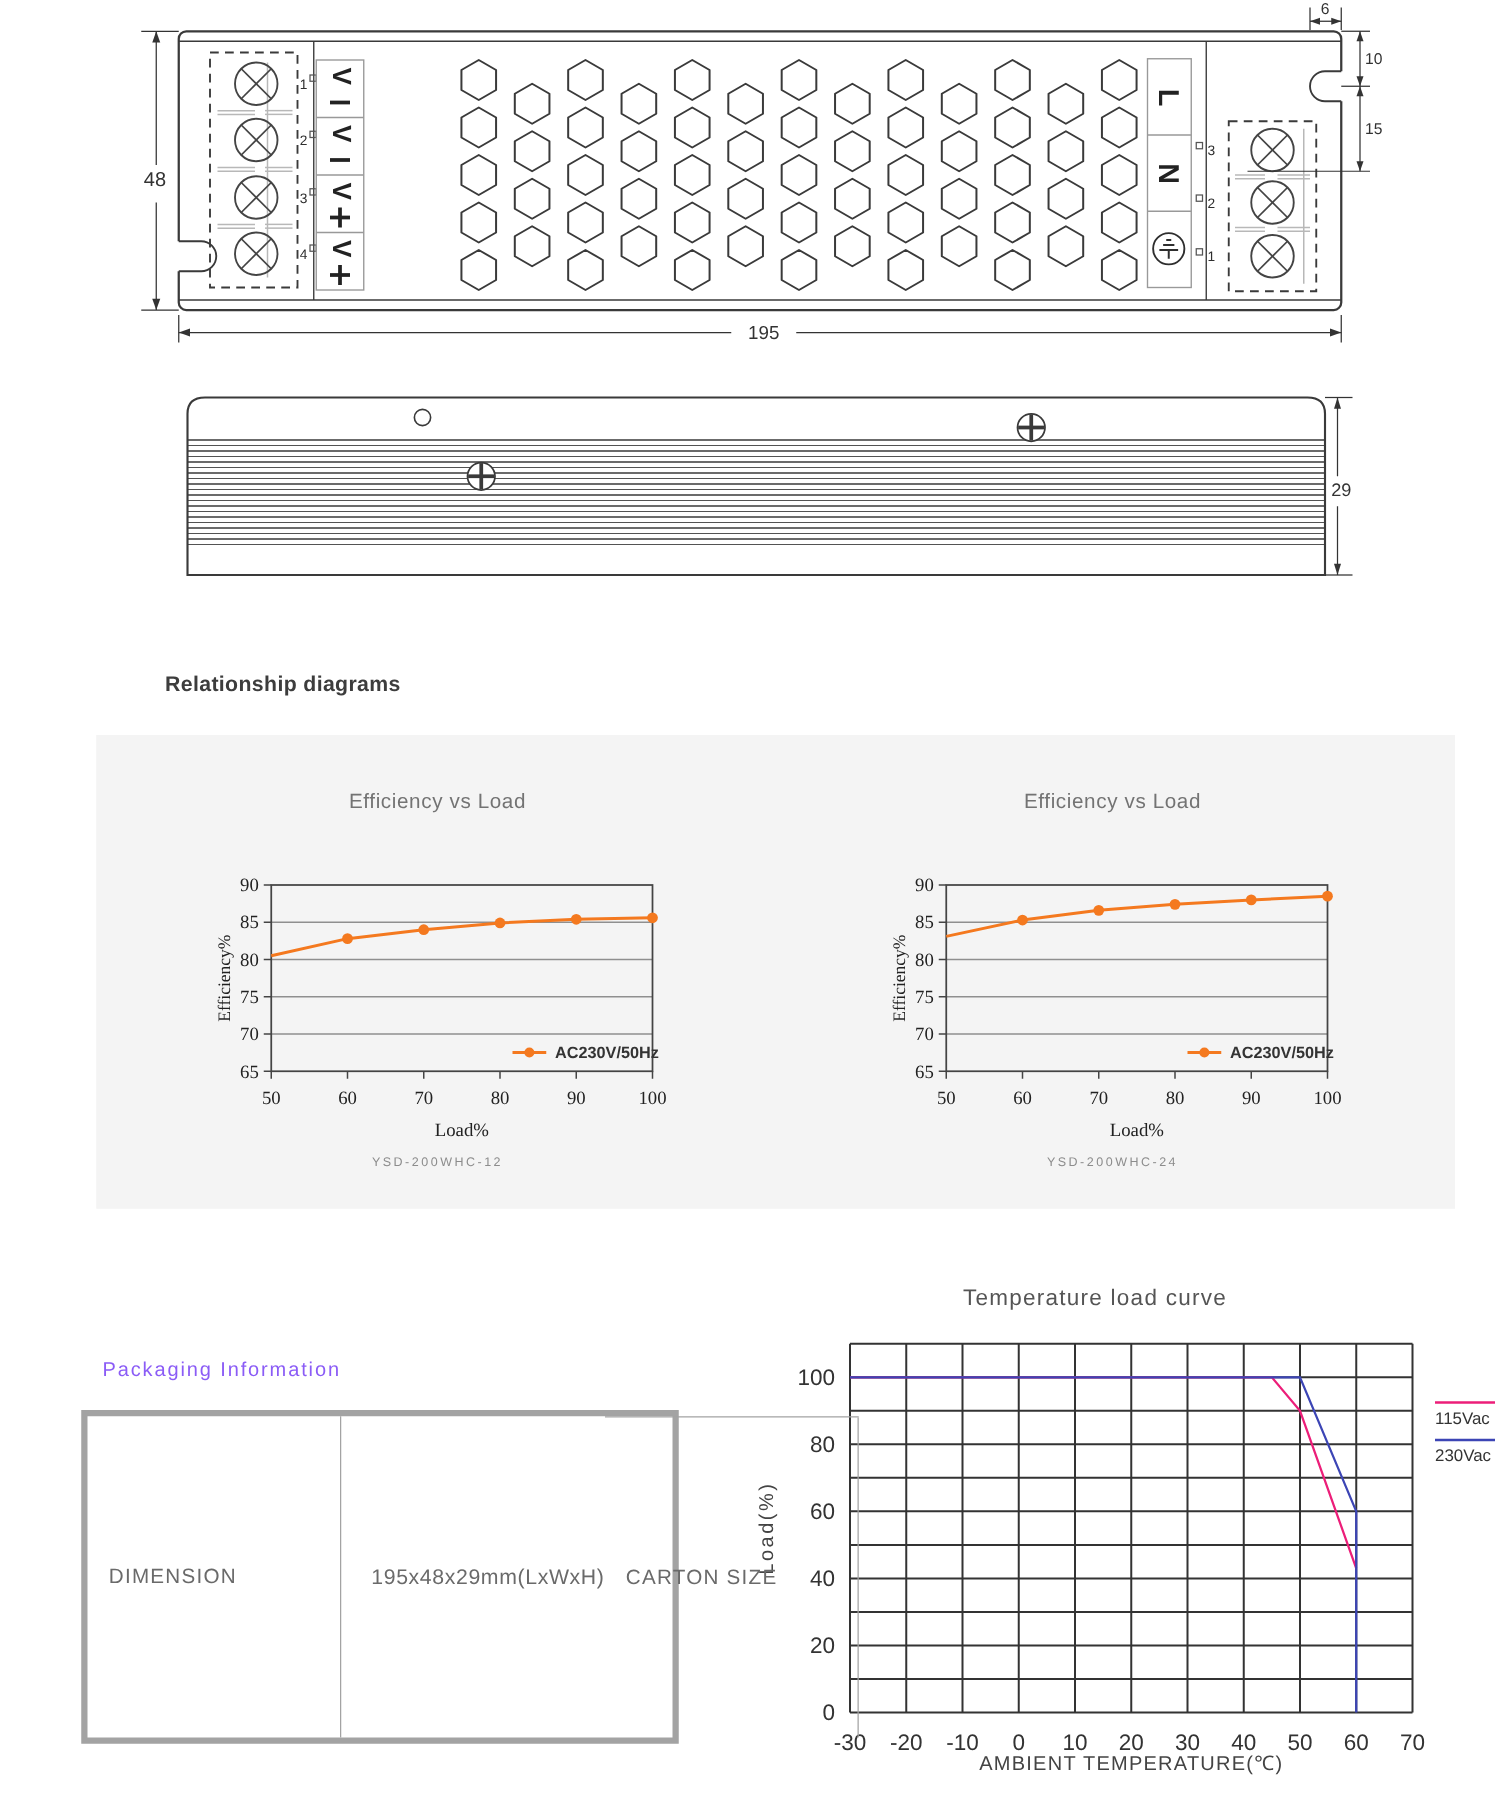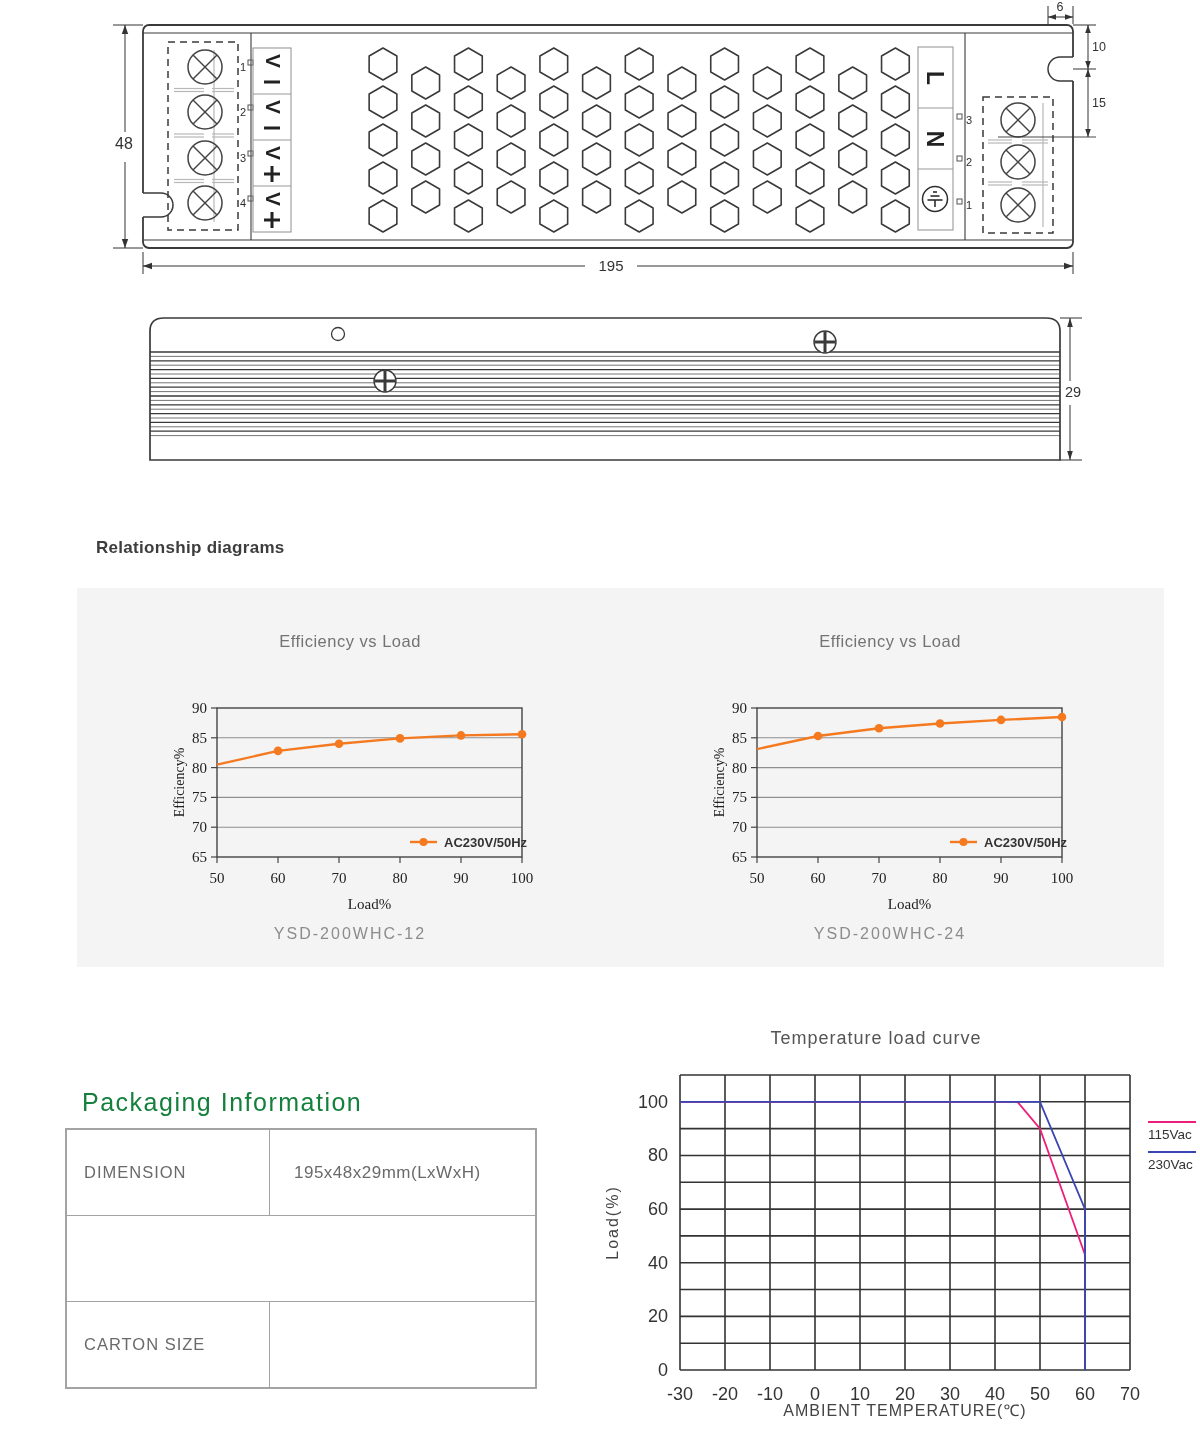--- a/index.html
+++ b/index.html
@@ -2,25 +2,25 @@
 <html><head>
 <meta charset="utf-8">
 <style>
   html,body{margin:0;padding:0;background:#fff;}
   .canvas{position:relative;width:1200px;height:1443px;background:#fff;overflow:hidden;
           font-family:"Liberation Sans",sans-serif;}
   .abs{position:absolute;}
   svg text{font-family:"Liberation Sans",sans-serif;}
   svg text.ser{font-family:"Liberation Serif",serif;}
   .panel{background:#f4f4f4;}
-  .heading-bold{font-weight:bold;font-size:17px;color:#3d3d3d;letter-spacing:.3px;}
+  .heading-bold{font-weight:bold;font-size:17px;color:#3d3d3d;letter-spacing:.3px;margin-left:36px;}
   .chart-title{font-size:16.5px;color:#737373;text-align:center;letter-spacing:.5px;}
-  .model-label{font-size:16px;color:#8c8c8c;text-align:center;letter-spacing:2px;}
-  .pkg-heading{font-size:25px;color:#15803d;letter-spacing:1.5px;}
-  .pkg-table{border:2px solid #a3a3a3;display:flex;flex-direction:column;}
+  .model-label{font-size:10px;color:#8c8c8c;text-align:center;letter-spacing:2px;}
+  .pkg-heading{font-size:16px;color:#8b5cf6;letter-spacing:1.5px;}
+  .pkg-table{border:5px solid #a3a3a3;display:flex;flex-direction:row;}
   .pkg-row{flex:1;display:flex;border-top:1px solid #a3a3a3;color:#6a6a6a;}
   .pkg-row:first-child{border-top:none;}
   .pkg-label{width:185px;border-right:1px solid #a3a3a3;display:flex;align-items:center;
              padding-left:17px;font-size:16.5px;letter-spacing:1px;}
   .pkg-value{flex:1;display:flex;align-items:center;padding-left:24px;font-size:17px;letter-spacing:.5px;}
 </style>
 </head>
 <body>
 
 <div class="canvas">

